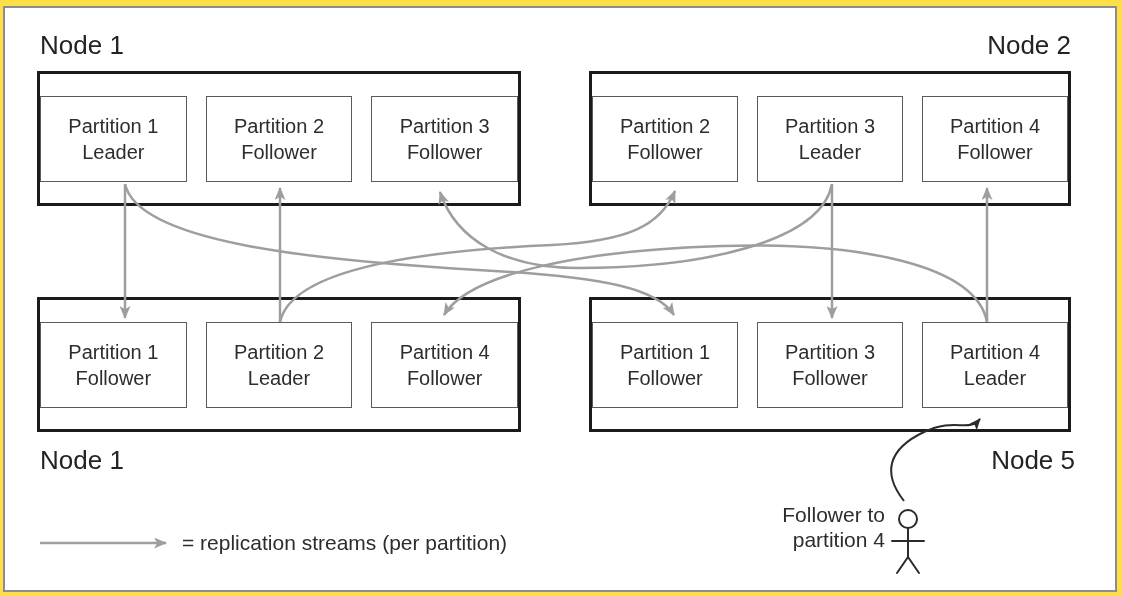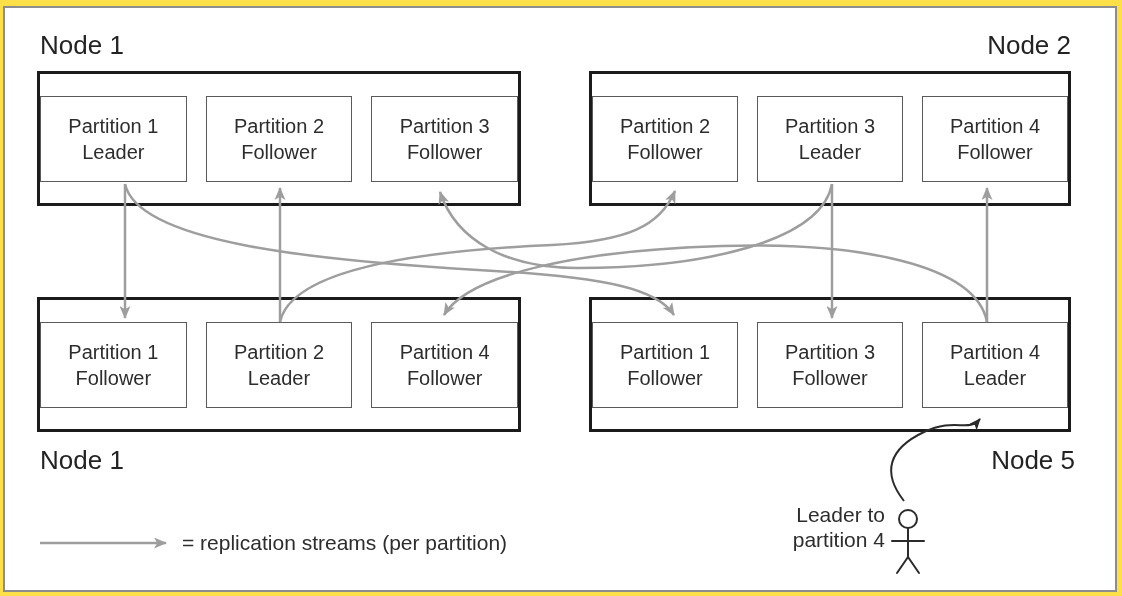--- a/index.html
+++ b/index.html
@@ -107,21 +107,21 @@
       <span>Follower</span>
     </div>
     <div class="partition">
       <span>Partition 4</span>
       <span>Leader</span>
     </div>
   </div>
 
   <div class="legend-label">= replication streams (per partition)</div>
   <div class="annotation">
-    <div>Leader to</div>
+    <div>Follower to</div>
     <div>partition 4</div>
   </div>
 
   <svg class="overlay" viewBox="0 0 1122 596">
     <defs>
       <marker id="arrow-gray" viewBox="0 0 13 11" markerWidth="13" markerHeight="11" refX="12" refY="5.5" orient="auto" markerUnits="userSpaceOnUse">
         <path d="M0,0 L13,5.5 L0,11 L3.2,5.5 Z" fill="#9e9e9e"></path>
       </marker>
       <marker id="arrow-dark" viewBox="0 0 12 10" markerWidth="12" markerHeight="10" refX="11" refY="5" orient="auto" markerUnits="userSpaceOnUse">
         <path d="M0,0 L12,5 L0,10 L3,5 Z" fill="#2b2b2b"></path>

